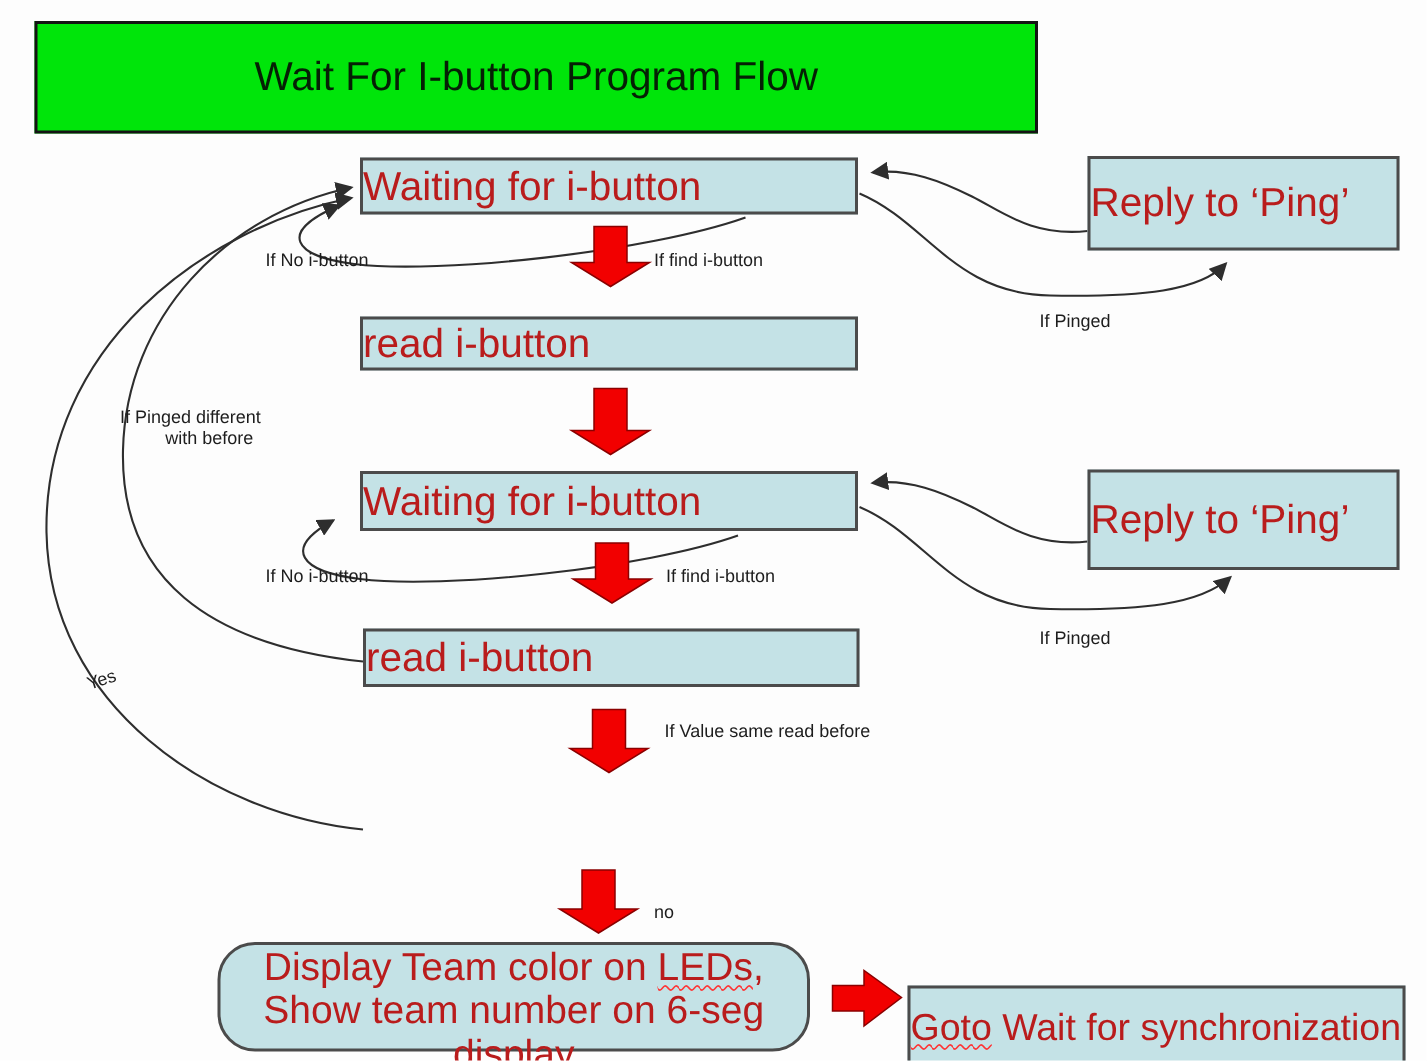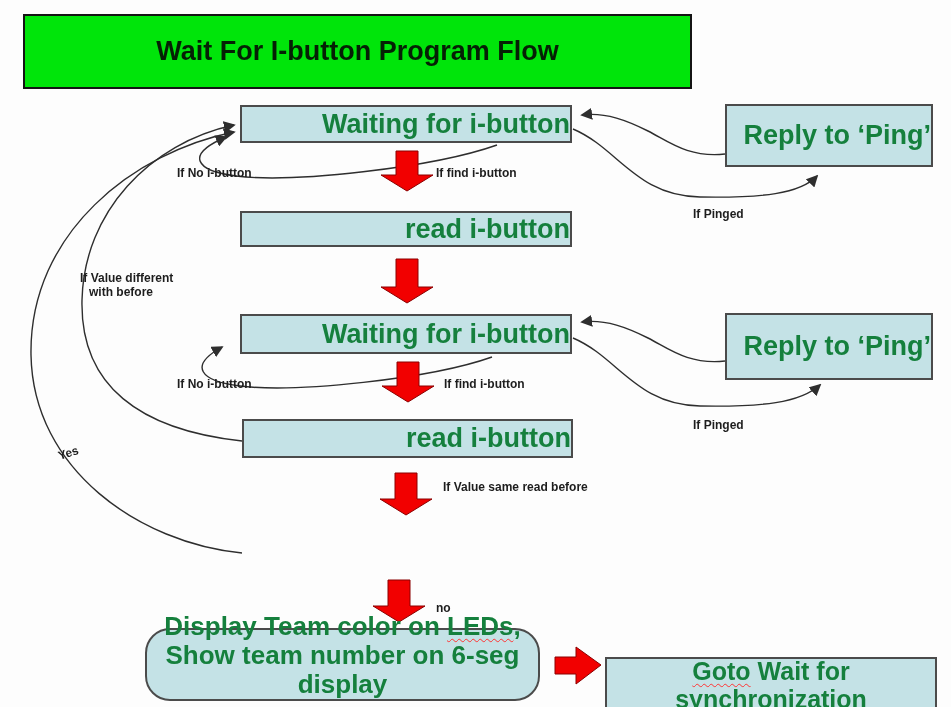--- a/index.html
+++ b/index.html
@@ -5,29 +5,28 @@
   html,body{margin:0;padding:0;}
   body{
     font-family:"Liberation Sans", sans-serif;
     background:#ffffff;
   }
   #stage{
     position:relative;
     width:951px;height:707px;
     background:var(--page_bg);
     overflow:hidden;
-    font-weight:bold;
   }
   .node{
     position:absolute;
     background:var(--node_bg);
     border:2px solid var(--node_border);
-    display:flex;align-items:center;justify-content:flex-end;
+    display:flex;align-items:center;justify-content:flex-start;
     text-align:center;
-    color:#15803d;
+    color:#b91c1c;
     box-sizing:border-box;
     line-height:1.12;
   }
   .title-box{
     position:absolute;
     left:23px;top:14px;width:669px;height:75px;
     background:var(--title_bg);
     border:2px solid #141414;
     display:flex;align-items:center;justify-content:center;
     font-size:27px;color:#052005;
@@ -45,21 +44,21 @@
   .edge-label{
     position:absolute;
     font-size:12px;color:#1d1d1d;
     white-space:nowrap;
     line-height:1.2;
   }
   .lbl-if-find-1{left:436px;top:166px;}
   .lbl-if-no-1{left:177px;top:166px;}
   .lbl-if-pinged-1{left:693px;top:207px;}
   .lbl-if-value-diff{left:80px;top:271px;white-space:normal;width:110px;}
-  .lbl-if-value-diff .l2{padding-left:9px;display:block;}
+  .lbl-if-value-diff .l2{padding-left:9px;display:block;text-align:center;}
   .lbl-if-find-2{left:444px;top:377px;}
   .lbl-if-no-2{left:177px;top:377px;}
   .lbl-if-pinged-2{left:693px;top:418px;}
   .lbl-yes{left:58px;top:446px;transform:rotate(-18deg);}
   .lbl-if-value-same{left:443px;top:480px;}
   .lbl-no{left:436px;top:601px;}
   .wavy{
     text-decoration-line:underline;
     text-decoration-style:wavy;
     text-decoration-color:var(--wavy_red);
@@ -133,21 +132,21 @@
     <span>Show team number on 6-seg display</span>
   </div>
   <div class="node node-goto">
     <span><span class="wavy">Goto</span><span> Wait for synchronization</span></span>
   </div>
 
   <div class="edge-label lbl-if-find-1">If find i-button</div>
   <div class="edge-label lbl-if-no-1">If No i-button</div>
   <div class="edge-label lbl-if-pinged-1">If Pinged</div>
   <div class="edge-label lbl-if-value-diff">
-    <span>If Value different</span>
+    <span>If Pinged different</span>
     <span class="l2">with before</span>
   </div>
   <div class="edge-label lbl-if-find-2">If find i-button</div>
   <div class="edge-label lbl-if-no-2">If No i-button</div>
   <div class="edge-label lbl-if-pinged-2">If Pinged</div>
   <div class="edge-label lbl-yes">Yes</div>
   <div class="edge-label lbl-if-value-same">If Value same read before</div>
   <div class="edge-label lbl-no">no</div>
 
 </div>

